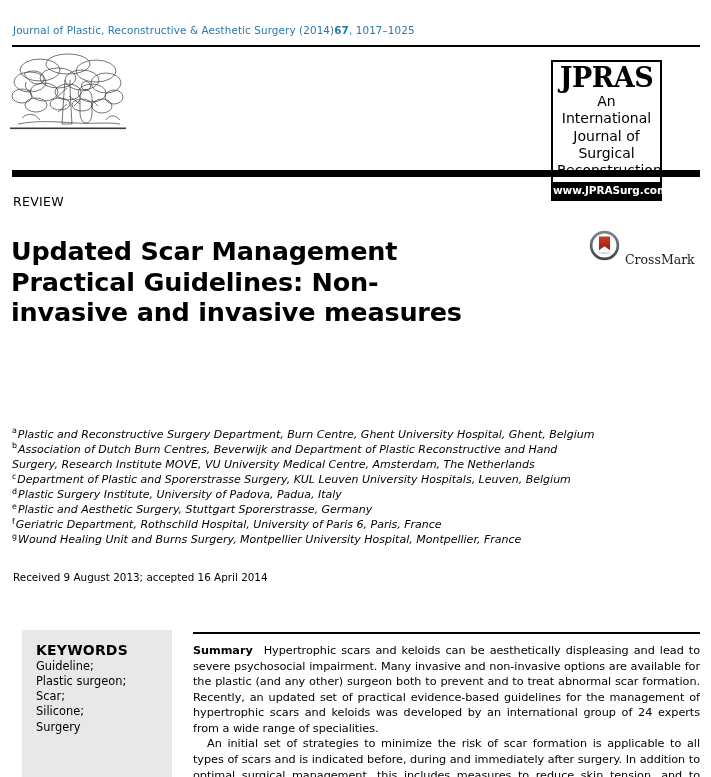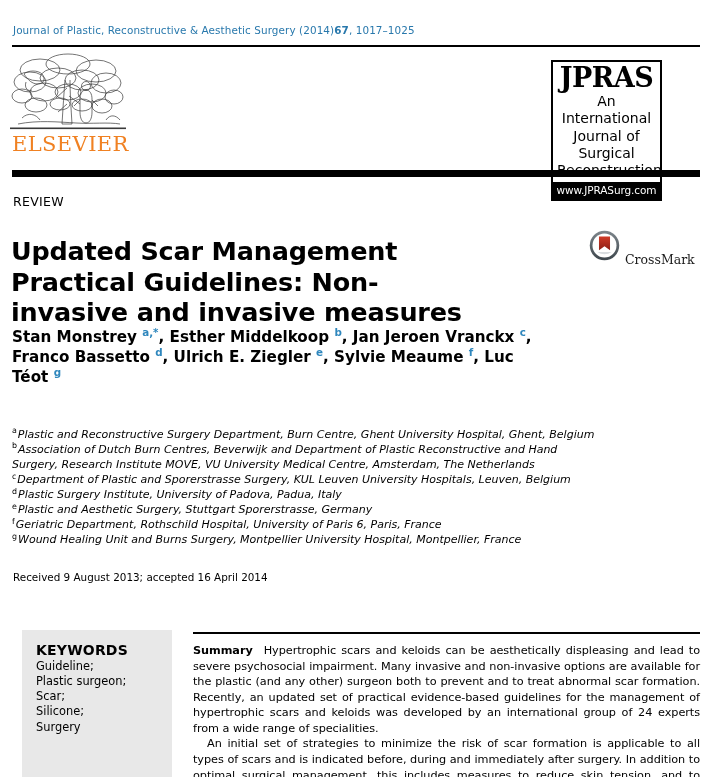--- a/index.html
+++ b/index.html
@@ -95,21 +95,21 @@
   }
   .jpras-sub {
     font-size: 14px;
     line-height: 1.22;
     padding: 1px 4px 3px 4px;
   }
   .jpras-url {
     background: #000;
     color: #fff;
     font-size: 10.5px;
-    font-weight: normal;
+    font-weight: bold;
     padding: 2px 0 3px 0;
     letter-spacing: -0.1px;
   }
 
   .rule-thick {
     position: absolute;
     left: 12px;
     top: 170px;
     width: 688px;
     height: 7px;
@@ -300,21 +300,20 @@
           <path d="M70 48 L64 54 M82 48 L88 54"></path>
 
           <path d="M8 72 C28 68 48 70 66 71 C82 72 98 70 110 72"></path>
           <path d="M12 66 C18 60 26 62 30 68 M96 68 C100 62 106 63 110 68"></path>
 
           <path d="M14 22 C18 18 28 18 32 22 C36 26 34 32 28 32 C22 32 18 28 14 22 Z"></path>
           <path d="M16 30 C14 36 18 40 22 38"></path>
         </g>
         <rect x="0" y="75.5" width="116" height="1.6" fill="#3a3a3a"></rect>
       </svg>
-      <div class="elsevier-word">ELSEVIER</div>
     </div>
 
     <div class="jpras">
       <div class="jpras-title">JPRAS</div>
       <div class="jpras-sub">
         <div>An International Journal of</div>
         <div>Surgical Reconstruction</div>
       </div>
       <div class="jpras-url">www.JPRASurg.com</div>
     </div>
@@ -340,21 +339,20 @@
         </linearGradient>
       </defs>
       <circle cx="16" cy="16" r="15.2" fill="url(#cmOuter)"></circle>
       <circle cx="16" cy="16" r="12.4" fill="#ffffff"></circle>
       <path d="M10.3 6.6 h11.4 v14.2 l-5.7 -3.9 -5.7 3.9 Z" fill="url(#cmRed)"></path>
       <path d="M8.6 22.6 h14.8 a12.4 12.4 0 0 1 -14.8 0 Z" fill="#d9dde0"></path>
     </svg>
     <span class="crossmark-label">CrossMark</span>
   </div>
 
-  <div class="authors">Stan Monstrey <sup>a,*</sup>, Esther Middelkoop <sup>b</sup>, Jan Jeroen Vranckx <sup>c</sup>, Franco Bassetto <sup>d</sup>, Ulrich E. Ziegler <sup>e</sup>, Sylvie Meaume <sup>f</sup>, Luc Téot <sup>g</sup></div>
 
   <div class="affiliations">
     <div class="aff"><sup>a</sup><span>Plastic and Reconstructive Surgery Department, Burn Centre, Ghent University Hospital, Ghent, Belgium</span></div>
     <div class="aff"><sup>b</sup><span>Association of Dutch Burn Centres, Beverwijk and Department of Plastic Reconstructive and Hand Surgery, Research Institute MOVE, VU University Medical Centre, Amsterdam, The Netherlands</span></div>
     <div class="aff"><sup>c</sup><span>Department of Plastic and Sporerstrasse Surgery, KUL Leuven University Hospitals, Leuven, Belgium</span></div>
     <div class="aff"><sup>d</sup><span>Plastic Surgery Institute, University of Padova, Padua, Italy</span></div>
     <div class="aff"><sup>e</sup><span>Plastic and Aesthetic Surgery, Stuttgart Sporerstrasse, Germany</span></div>
     <div class="aff"><sup>f</sup><span>Geriatric Department, Rothschild Hospital, University of Paris 6, Paris, France</span></div>
     <div class="aff"><sup>g</sup><span>Wound Healing Unit and Burns Surgery, Montpellier University Hospital, Montpellier, France</span></div>
   </div>

